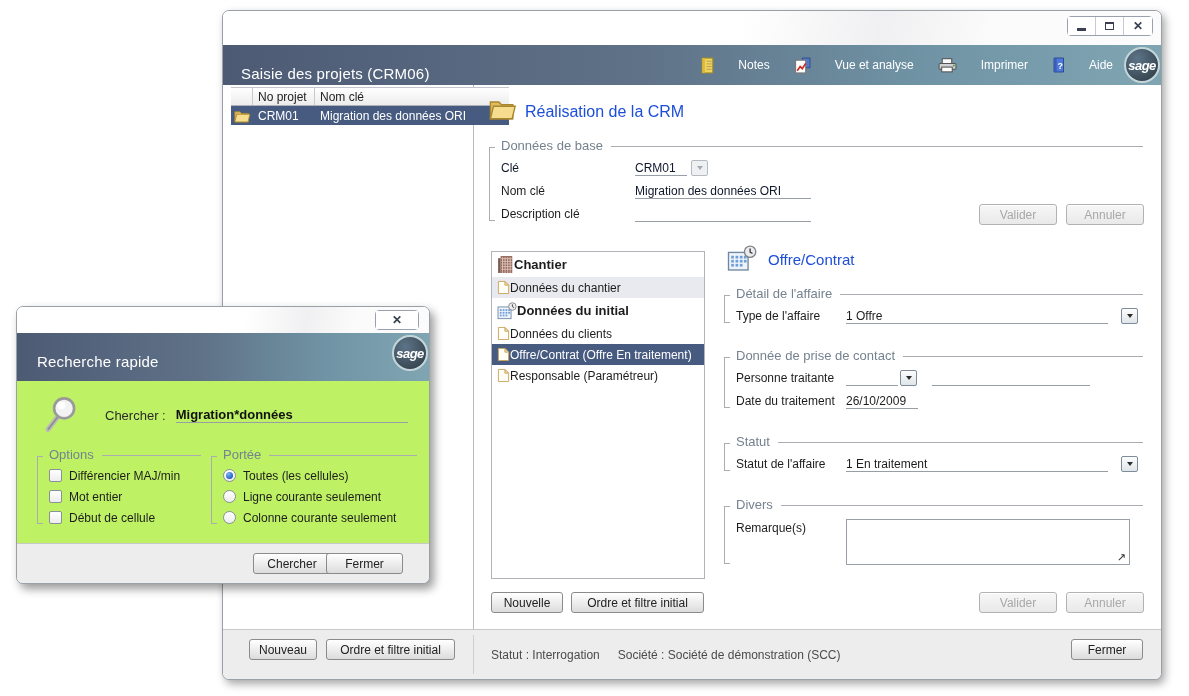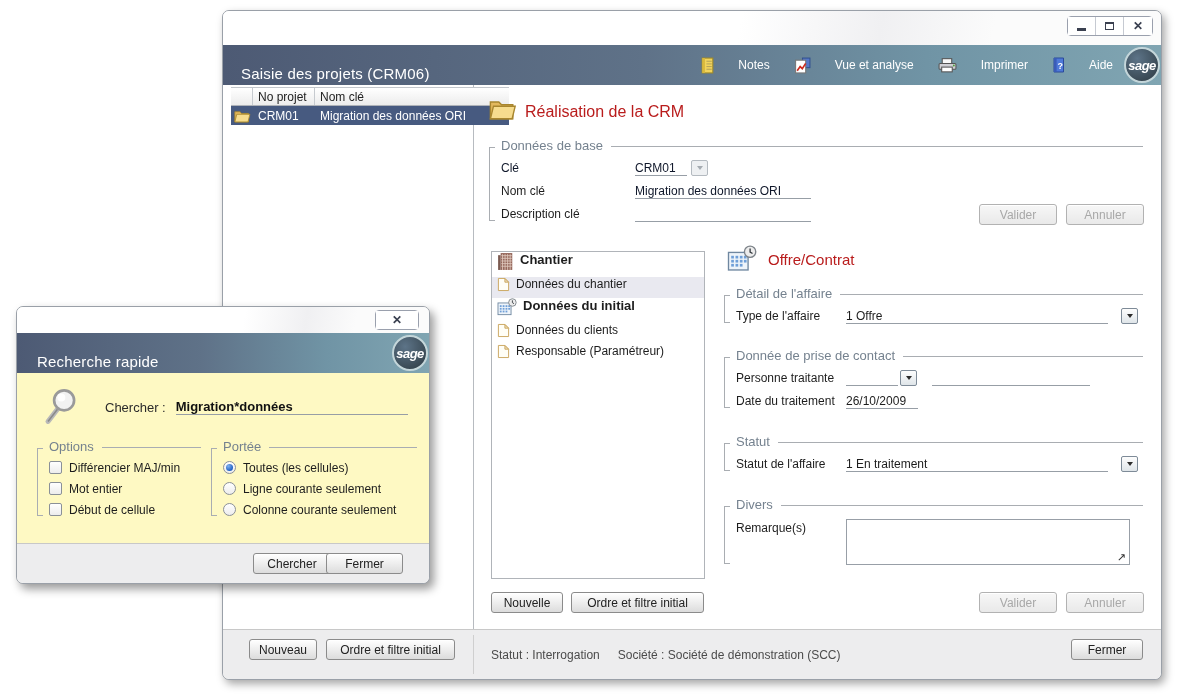--- a/index.html
+++ b/index.html
@@ -68,48 +68,48 @@
   .ptable { position:absolute; left:8px; top:2px; width:278px; font-size:12px; border-top:1px solid #c3c7cc; }
   .pt-head { display:flex; height:18px; align-items:center;
              background:linear-gradient(#ffffff,#ececec); border-bottom:1px solid #aeb2b8; color:#222; }
   .pt-hcell { border-right:1px solid #c6cacf; height:100%; display:flex; align-items:center; padding-left:5px; }
   .pt-row { display:flex; height:19px; align-items:center; background:#475a80; color:#fff; }
   .pt-c-icon { width:22px; flex:none; display:flex; justify-content:center; }
   .pt-c-no { width:62px; flex:none; padding-left:5px; }
   .pt-c-name { flex:1; padding-left:5px; white-space:nowrap; overflow:hidden; }
 
   
-  .crm-title { position:absolute; left:302px; top:18px; font-size:16px; color:#b91c1c; }
+  .crm-title { position:absolute; left:302px; top:18px; font-size:16px; color:#1d4ed8; }
   .icon-abs { position:absolute; }
 
   
   .tree { position:absolute; left:268px; top:166px; width:214px; height:328px;
           border:1px solid #b0b4b9; background:#fff; font-size:12px; color:#1d1d1d; }
-  .trow { display:flex; align-items:flex-start; gap:6px; padding-left:5px; height:21px; }
+  .trow { display:flex; align-items:center; padding-left:5px; height:21px; }
   .trow.hd { height:25px; font-weight:bold; font-size:13px; }
   .trow.shade { background:#e9e9f0; }
   .trow.sel { background:#475a80; color:#fff; }
 
   
   .tarea { position:relative; border:1px solid #989fa7; background:#fff; }
   .tarea .rsz { position:absolute; right:3px; bottom:0px; font-size:11px; color:#333; }
 
   
   .wfooter { position:absolute; left:0; bottom:0; width:100%; height:50px; background:#ededee;
              border-top:1px solid #c8c8c8; border-radius:0 0 6px 6px; }
   .wfooter .fsep { position:absolute; left:250px; top:5px; bottom:5px; width:1px; background:#cfcfcf; }
   .status-txt { position:absolute; left:268px; top:0; height:100%; display:flex; align-items:center;
                 gap:18px; font-size:12px; color:#4b4b4b; white-space:nowrap; }
 
   
   #dlg { left:16px; top:306px; width:414px; height:278px; z-index:10; box-shadow:4px 5px 10px rgba(0,0,0,0.4); }
   #dlg .chrome-top { height:26px; }
   #dlg .win-btns { right:10px; top:3px; }
   #dlg .hdr { top:26px; padding-left:20px; }
-  #dlg .dcontent { position:absolute; left:0; top:66px; width:100%; height:172px; background:#fef9c3;text-align:right; }
+  #dlg .dcontent { position:absolute; left:0; top:74px; width:100%; height:172px; background:#bef264;text-align:right; }
   #dlg .wfooter { height:40px; }
   .chercher-row { position:absolute; left:88px; top:26px; display:flex; align-items:flex-end; font-size:13px; color:#2a2a2a; }
   .check, .radio { width:13px; height:13px; border:1px solid #8a9098; flex:none;
                    background:linear-gradient(#fff,#ededed); }
   .check { border-radius:2px; }
   .radio { border-radius:50%; display:flex; align-items:center; justify-content:center; }
   .radio.on::after { content:""; width:7px; height:7px; border-radius:50%;
                      background:radial-gradient(circle at 35% 30%,#7fb2f0,#1c5dc2 75%); }
   .opt-row { display:flex; align-items:center; gap:7px; margin-top:6px; font-size:12px; color:#1d1d1d; height:15px; }
 </style>
@@ -308,20 +308,26 @@
               <use href="#i-calclock"></use>
             </svg>
           <span>Données du initial</span>
         </div>
         <div class="trow">
           <svg width="13" height="15">
               <use href="#i-page"></use>
             </svg>
           <span>Données du clients</span>
         </div>
+        <div class="trow sel">
+          <svg width="13" height="15">
+              <use href="#i-page"></use>
+            </svg>
+          <span>Offre/Contrat (Offre En traitement)</span>
+        </div>
         <div class="trow">
           <svg width="13" height="15">
               <use href="#i-page"></use>
             </svg>
           <span>Responsable (Paramétreur)</span>
         </div>
       </div>
 
       <svg class="icon-abs" style="left:504px; top:160px;" width="30" height="27">
           <use href="#i-calclock"></use>

